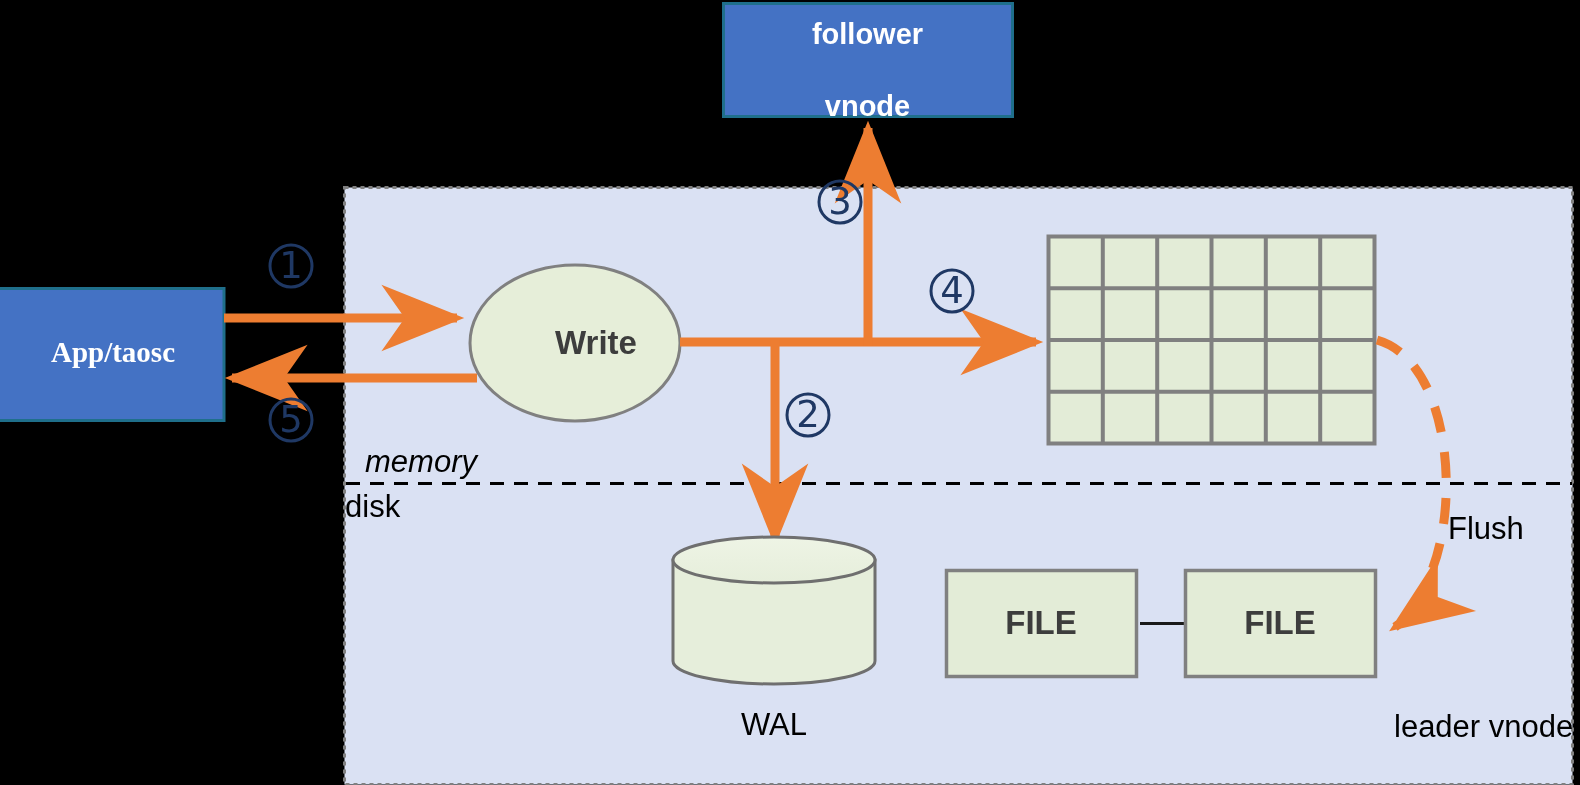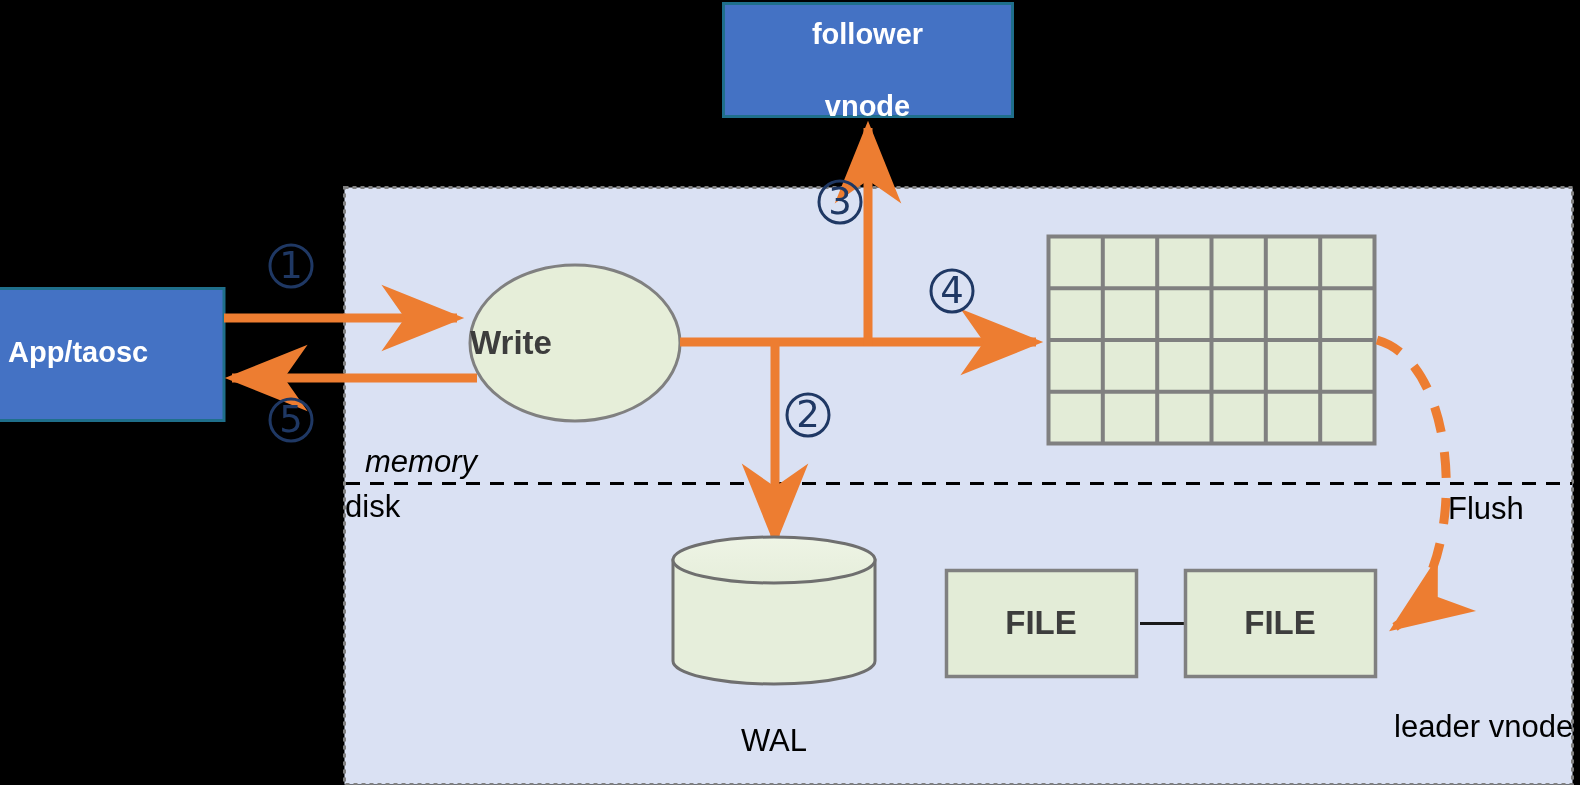--- a/index.html
+++ b/index.html
@@ -109,33 +109,33 @@
     <rect x="946.5" y="570.5" width="190" height="106" fill="#e3ecd7" stroke="#808080" stroke-width="3.5"></rect>
     <rect x="1185.5" y="570.5" width="190" height="106" fill="#e3ecd7" stroke="#808080" stroke-width="3.5"></rect>
 
     <circle cx="291" cy="266" r="21" fill="none" stroke="#1f3864" stroke-width="3"></circle>
     <circle cx="291" cy="420" r="21" fill="none" stroke="#1f3864" stroke-width="3"></circle>
     <circle cx="808" cy="415" r="21" fill="none" stroke="#1f3864" stroke-width="3"></circle>
     <circle cx="840" cy="202" r="21" fill="none" stroke="#1f3864" stroke-width="3"></circle>
     <circle cx="952" cy="291" r="21" fill="none" stroke="#1f3864" stroke-width="3"></circle>
   </svg>
 
-  <div class="lbl box-text" style="left:8px; top:336px; width:210px; ">App/taosc</div>
+  <div class="lbl box-text" style="left:8px; top:336px; width:210px; text-align:center;font-family:Liberation Serif, serif;">App/taosc</div>
 
   <div class="lbl box-text" style="left:723px; top:18px; width:289px; text-align:center;">follower</div>
   <div class="lbl box-text" style="left:723px; top:62px; width:289px; text-align:center;margin-top:28px;">vnode</div>
 
-  <div class="lbl dark-text" style="left:470px; top:324px; width:252px; text-align:left;">Write</div>
+  <div class="lbl dark-text" style="left:470px; top:324px; width:252px; text-align:center;">Write</div>
 
   <div class="lbl dark-text" style="left:946px; top:604px; width:190px; text-align:center;">FILE</div>
   <div class="lbl dark-text" style="left:1185px; top:604px; width:190px; text-align:center;">FILE</div>
 
-  <div class="lbl plain-text" style="left:674px; top:707px; width:200px; text-align:center;margin-top:16px;">WAL</div>
+  <div class="lbl plain-text" style="left:674px; top:707px; width:200px; text-align:center;">WAL</div>
 
-  <div class="lbl plain-text" style="left:1448px; top:491px;">Flush</div>
+  <div class="lbl plain-text" style="left:1448px; top:511px;">Flush</div>
 
   <div class="lbl plain-text" style="left:365px; top:444px;font-style:italic;">memory</div>
   <div class="lbl plain-text" style="left:345px; top:489px;">disk</div>
 
   <div class="lbl plain-text" style="left:1394px; top:709px;">leader vnode</div>
 
   <div class="lbl circ-num" style="left:270px; top:245px; width:42px; text-align:center; line-height:42px;">1</div>
   <div class="lbl circ-num" style="left:270px; top:399px; width:42px; text-align:center; line-height:42px;">5</div>
   <div class="lbl circ-num" style="left:787px; top:394px; width:42px; text-align:center; line-height:42px;">2</div>
   <div class="lbl circ-num" style="left:819px; top:181px; width:42px; text-align:center; line-height:42px;">3</div>

